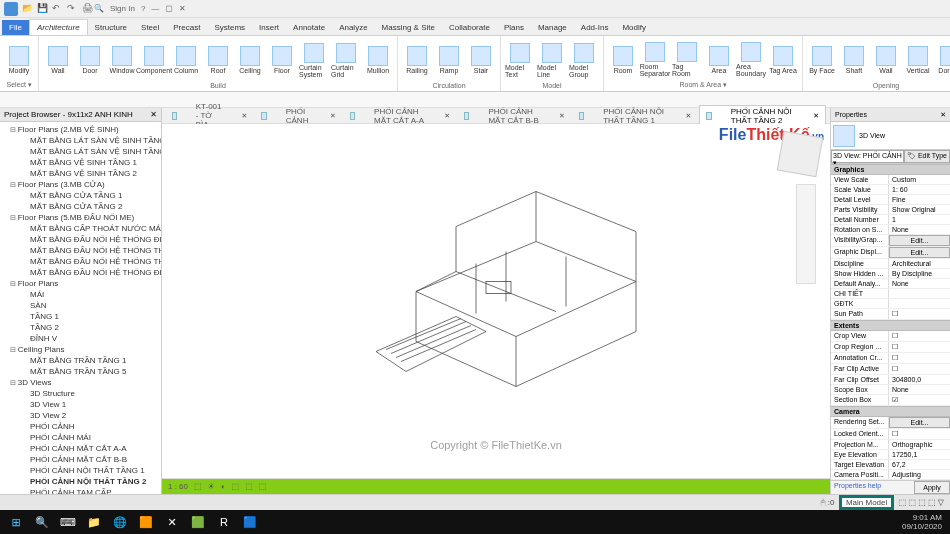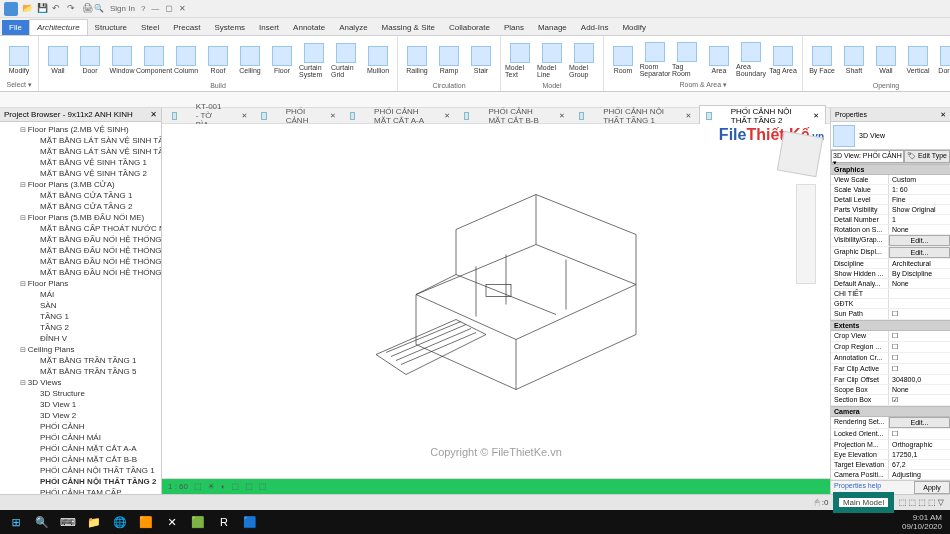--- a/index.html
+++ b/index.html
@@ -27,21 +27,21 @@
 .ribbon-group .btn-lg .ico { width: 20px; height: 20px; background: #d4e8ff; border: 1px solid #96c6f2; }
 .ribbon-group .label { text-align: center; font-size: 7px; color: #666; }
 
 
 .subribbon { height: 16px; background: #f8f8f8; border-bottom: 1px solid #ddd; display: flex; align-items: center; padding: 0 6px; font-size: 8px; color: #666; }
 
 
 .work { display: flex; height: calc(534px - 18px - 18px - 56px - 16px - 16px - 24px); }
 .browser { width: 162px; background: #fff; border-right: 1px solid #ccc; display: flex; flex-direction: column; }
 .browser-header { height: 14px; background: #e8e8e8; display: flex; align-items: center; justify-content: space-between; padding: 0 4px; font-size: 8px; border-bottom: 1px solid #ccc; }
-.browser-tree { flex: 1; overflow: hidden; padding: 2px 10px; font-size: 8px; color: #333; }
+.browser-tree { flex: 1; overflow: hidden; padding: 2px 0; font-size: 8px; color: #333; }
 .tree-node { padding: 0 0 0 6px; line-height: 11px; white-space: nowrap; }
 .tree-node.n1 { padding-left: 10px; }
 .tree-node.n2 { padding-left: 22px; }
 .tree-node.bold { font-weight: bold; }
 .tree-node::before { content: "⊟ "; color: #666; font-size: 7px; }
 .tree-node.leaf::before { content: ""; }
 .tree-node.n2.leaf { padding-left: 30px; }
 
 
 .canvas-wrap { flex: 1; display: flex; flex-direction: column; background: #fff; }
@@ -69,26 +69,26 @@
 .prop-section { background: #d0d0d0; padding: 1px 3px; font-weight: bold; border-top: 1px solid #bbb; border-bottom: 1px solid #bbb; }
 .prop-row { display: flex; background: #fff; border-bottom: 1px solid #eee; }
 .prop-row .k { width: 58px; padding: 1px 3px; border-right: 1px solid #ddd; overflow: hidden; white-space: nowrap; }
 .prop-row .v { flex: 1; padding: 1px 3px; overflow: hidden; white-space: nowrap; }
 .prop-row.btn .v { background: #e8e8e8; text-align: center; border: 1px solid #aaa; }
 .props-footer { height: 14px; display: flex; border-top: 1px solid #ccc; }
 .props-footer a { flex: 1; font-size: 7px; color: #36c; padding: 1px 3px; }
 .props-footer button { width: 36px; font-size: 7px; background: #eee; border: 1px solid #aaa; }
 
 
-.viewbar { height: 16px; background: #22c55e; border-top: 1px solid #ddd; display: flex; align-items: center; padding: 0 6px; font-size: 8px; gap: 6px; color: #555; }
+.viewbar { height: 16px; background: #84cc16; border-top: 1px solid #ddd; display: flex; align-items: center; padding: 0 6px; font-size: 8px; gap: 6px; color: #555; margin-top: 7px; }
 
 
 .status { height: 16px; background: #e6e6e6; border-top: 1px solid #ccc; display: flex; align-items: center; padding: 0 6px; font-size: 8px; color: #444; }
 .status .spacer { flex: 1; }
-.status .combo { border: 6px solid #0f766e; padding: 0 4px; background: #fff; }
+.status .combo { border: 3px solid #0f766e; padding: 0 4px; background: #fff; }
 
 
 .taskbar { height: 24px; background: #111; display: flex; align-items: center; padding: 0 4px; gap: 2px; }
 .taskbar .tbtn { width: 24px; height: 20px; display: flex; align-items: center; justify-content: center; color: #fff; font-size: 11px; }
 .taskbar .tbtn.win { color: #4cc2ff; }
 .taskbar .spacer { flex: 1; }
 .taskbar .tray { color: #ccc; font-size: 8px; text-align: right; line-height: 9px; padding-right: 4px; }
 
 
 .house svg { width: 100%; height: 100%; }

